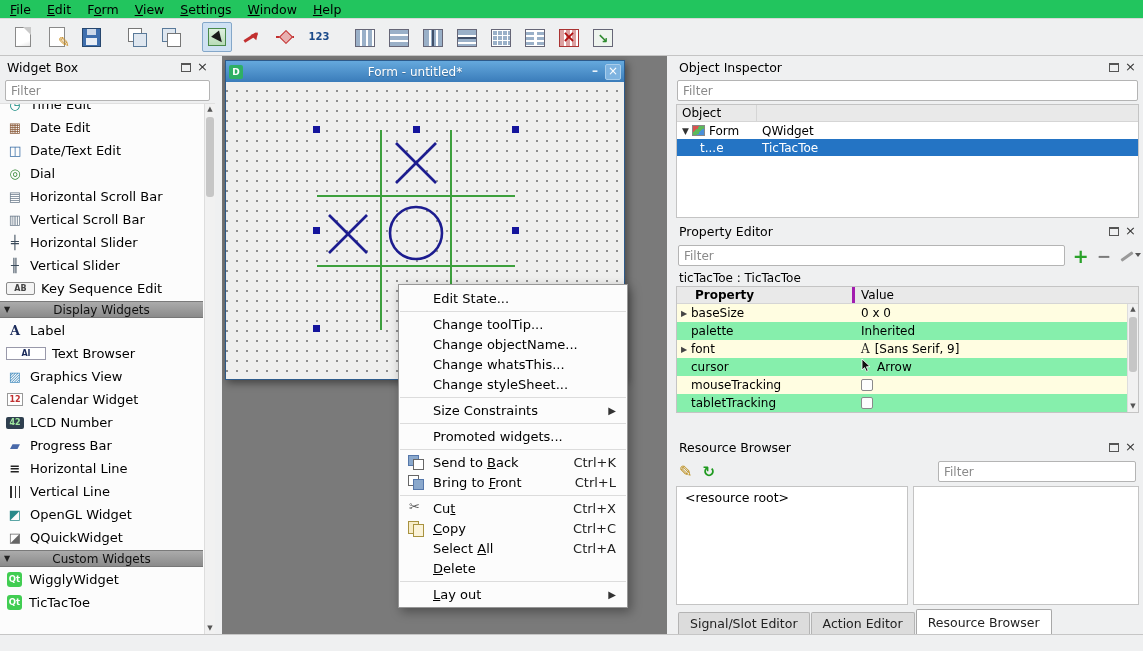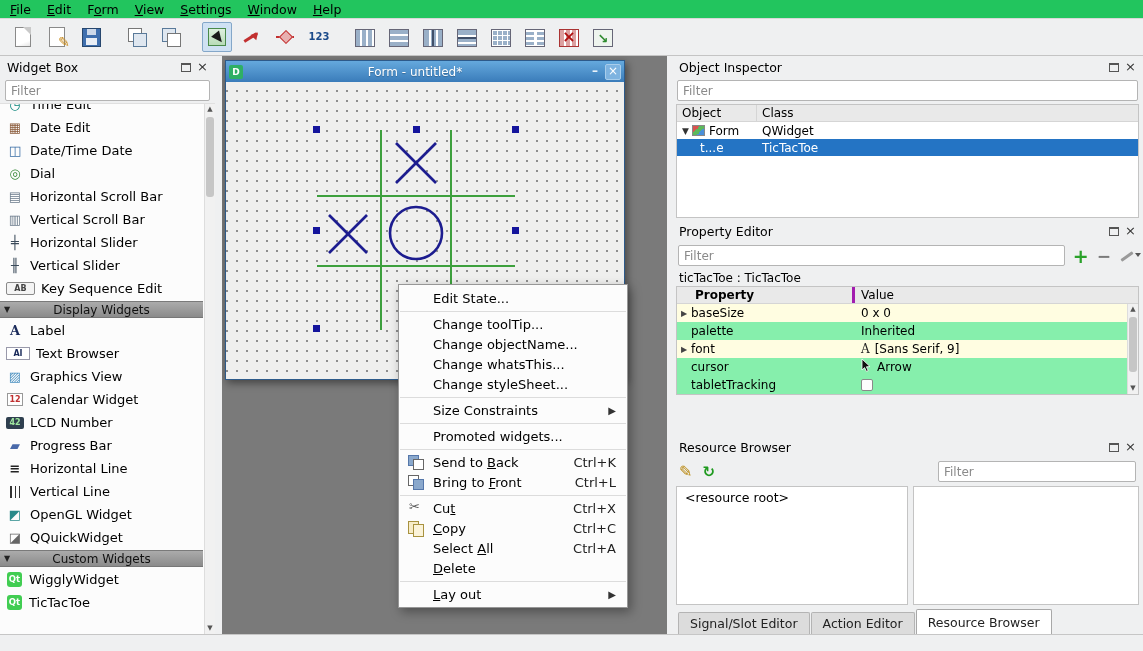--- a/index.html
+++ b/index.html
@@ -73,21 +73,21 @@
   .wb-sec-arrow{position:absolute;left:4px;font-size:8px;color:#222;}
   .wi{width:20px;flex:none;text-align:center;font-size:13px;line-height:16px;color:#444;}
   .wi-time-edit{color:#0b857b;}
   .wi-date-edit{color:#8a5a3a;}
   .wi-datetime-edit{color:#3a6ea5;}
   .wi-dial{color:#3a8a3a;}
   .wi-hscroll,.wi-vscroll{color:#6a7a8a;}
   .wi-hslider,.wi-vslider{color:#3a4a5a;}
   .wi-keyseq{font-size:8px;font-weight:bold;border:1px solid #8a8a8a;background:#f4f4f4;width:29px;height:13px;line-height:12px;border-radius:2px;margin:0 1px;}
   .wi-label{font-family:"DejaVu Serif","Liberation Serif",serif;font-weight:bold;color:#1a2a5a;}
-  .wi-textbrowser{font-size:8px;font-weight:bold;color:#1a2a5a;border:1px solid #99a;background:#fff;width:24px;height:13px;line-height:12px;margin:0 1px;}
+  .wi-textbrowser{font-size:8px;font-weight:bold;color:#1a2a5a;border:1px solid #99a;background:#fff;width:40px;height:13px;line-height:12px;margin:0 1px;}
   .wi-graphics{color:#4a90c0;}
   .wi-calendar{font-size:8px;font-weight:bold;color:#c03030;border:1px solid #999;background:#fff;width:16px;height:13px;line-height:12px;margin:0 2px;}
   .wi-lcd{font-size:8px;font-weight:bold;color:#a0e8a0;background:#2f3f4f;width:18px;height:12px;line-height:12px;border-radius:2px;margin:16px 1px;}
   .wi-progress{color:#4a6aaa;}
   .wi-hline{font-weight:bold;color:#222;}
   .wi-vline{background:repeating-linear-gradient(90deg,#333 0 1.5px,transparent 1.5px 4.5px);width:10px;height:12px;margin:0 5px;}
   .wi-opengl{color:#2a8a8a;}
   .wi-qquick{color:#666;}
   .wi-qt{background:#41cd52;color:#fff;font-size:8.5px;font-weight:bold;width:15px;height:15px;line-height:15px;border-radius:3px;margin:0 2px;}
   .wb-scroll{position:absolute;right:0;top:0;bottom:0;width:11px;background:#f1f1f1;border-left:1px solid #ddd;}
@@ -271,21 +271,21 @@
             <div class="wb-item clipped">
               <span class="wi wi-time-edit">◷</span>
               <span class="wb-label">Time Edit</span>
             </div>
             <div class="wb-item">
               <span class="wi wi-date-edit">▦</span>
               <span class="wb-label">Date Edit</span>
             </div>
             <div class="wb-item">
               <span class="wi wi-datetime-edit">◫</span>
-              <span class="wb-label">Date/Time Date</span>
+              <span class="wb-label">Date/Text Edit</span>
             </div>
             <div class="wb-item">
               <span class="wi wi-dial">◎</span>
               <span class="wb-label">Dial</span>
             </div>
             <div class="wb-item">
               <span class="wi wi-hscroll">▤</span>
               <span class="wb-label">Horizontal Scroll Bar</span>
             </div>
             <div class="wb-item">
@@ -482,21 +482,20 @@
             <span class="dock-float"></span>
             <span class="dock-close"></span>
           </span>
         </div>
         <div class="filter-row">
           <input class="filter-input" placeholder="Filter" style="">
         </div>
         <div class="oi-tree">
           <div class="oi-header">
             <span class="oi-col-object">Object</span>
-            <span class="oi-col-class">Class</span>
           </div>
           <div>
               <div class="oi-row">
                 <span class="oi-ocell" style="padding-left: 5px;">
                   <span class="oi-exp">▼</span>
                   <span class="oi-icon form-icon"></span>
                   <span>Form</span>
                 </span>
                 <span class="oi-ccell">QWidget</span>
               </div>
@@ -564,20 +563,29 @@
                   <span class="pe-exp"></span>
                   <span>cursor</span>
                 </span>
                 <span class="pe-vcell">
                   <span class="pe-cursoricon"><svg width="11" height="13" viewBox="0 0 11 13">
                       <path d="M1 0 L1 11 L3.6 8.6 L5.4 12.4 L7.2 11.6 L5.4 7.8 L9 7.6 Z" fill="#111" stroke="#fff" stroke-width="0.8"></path>
                     </svg></span>
                   <span>Arrow</span>
                 </span>
               </div>
+              <div class="pe-row even">
+                <span class="pe-pcell">
+                  <span class="pe-exp"></span>
+                  <span>mouseTracking</span>
+                </span>
+                <span class="pe-vcell">
+                  <span class="pe-cb"></span>
+                </span>
+              </div>
               <div class="pe-row odd">
                 <span class="pe-pcell">
                   <span class="pe-exp"></span>
                   <span>tabletTracking</span>
                 </span>
                 <span class="pe-vcell">
                   <span class="pe-cb"></span>
                 </span>
               </div>
             </div>

